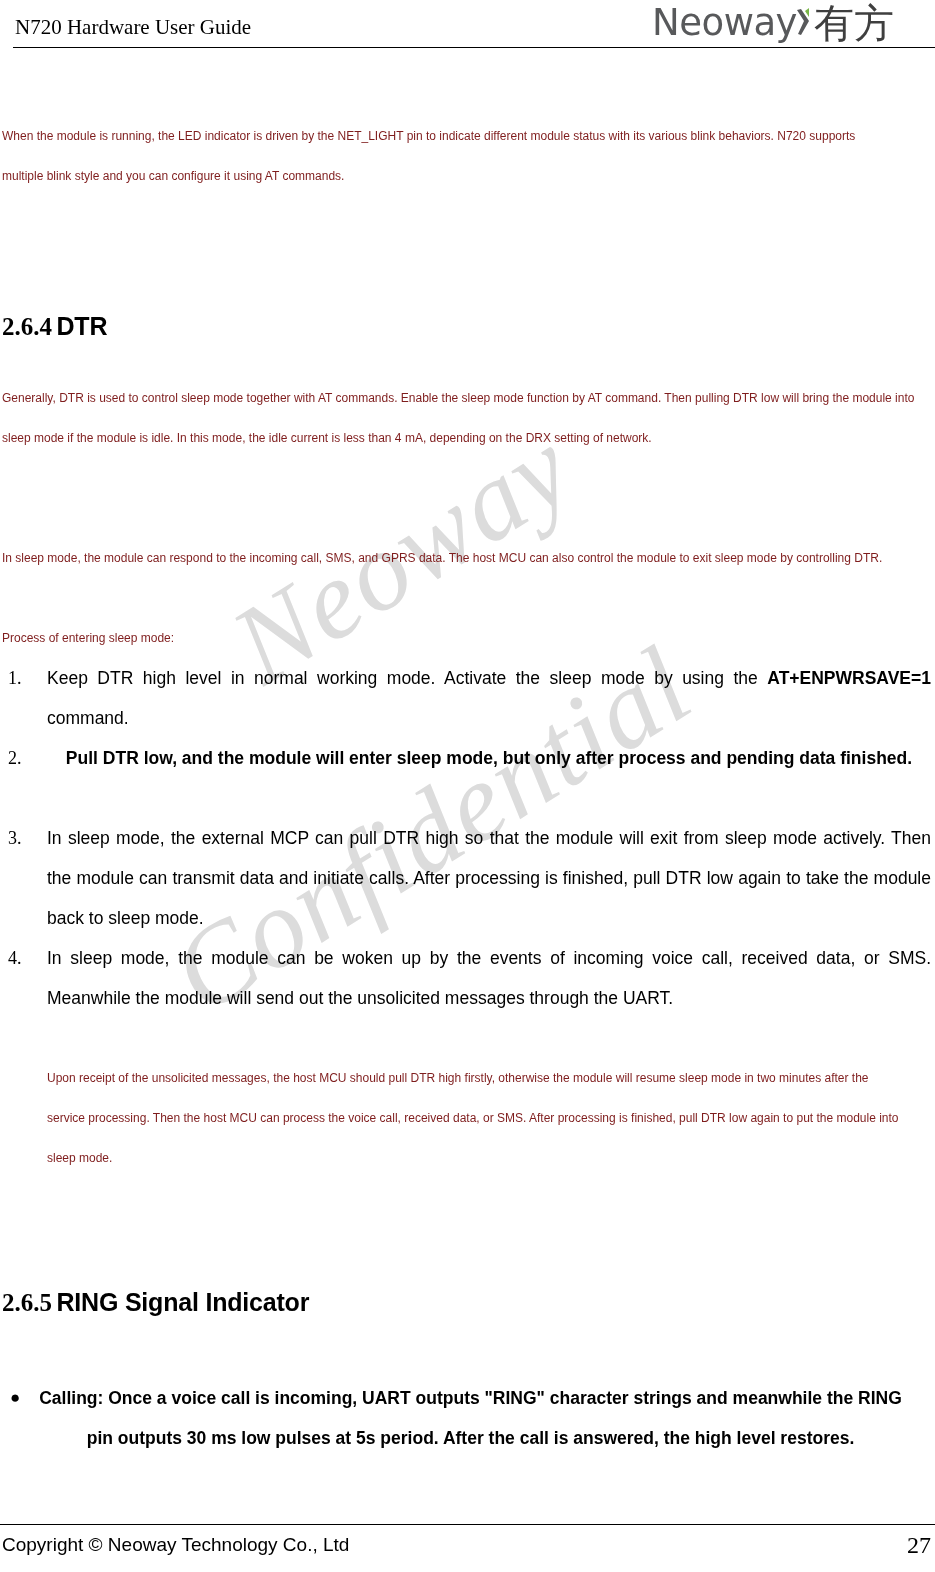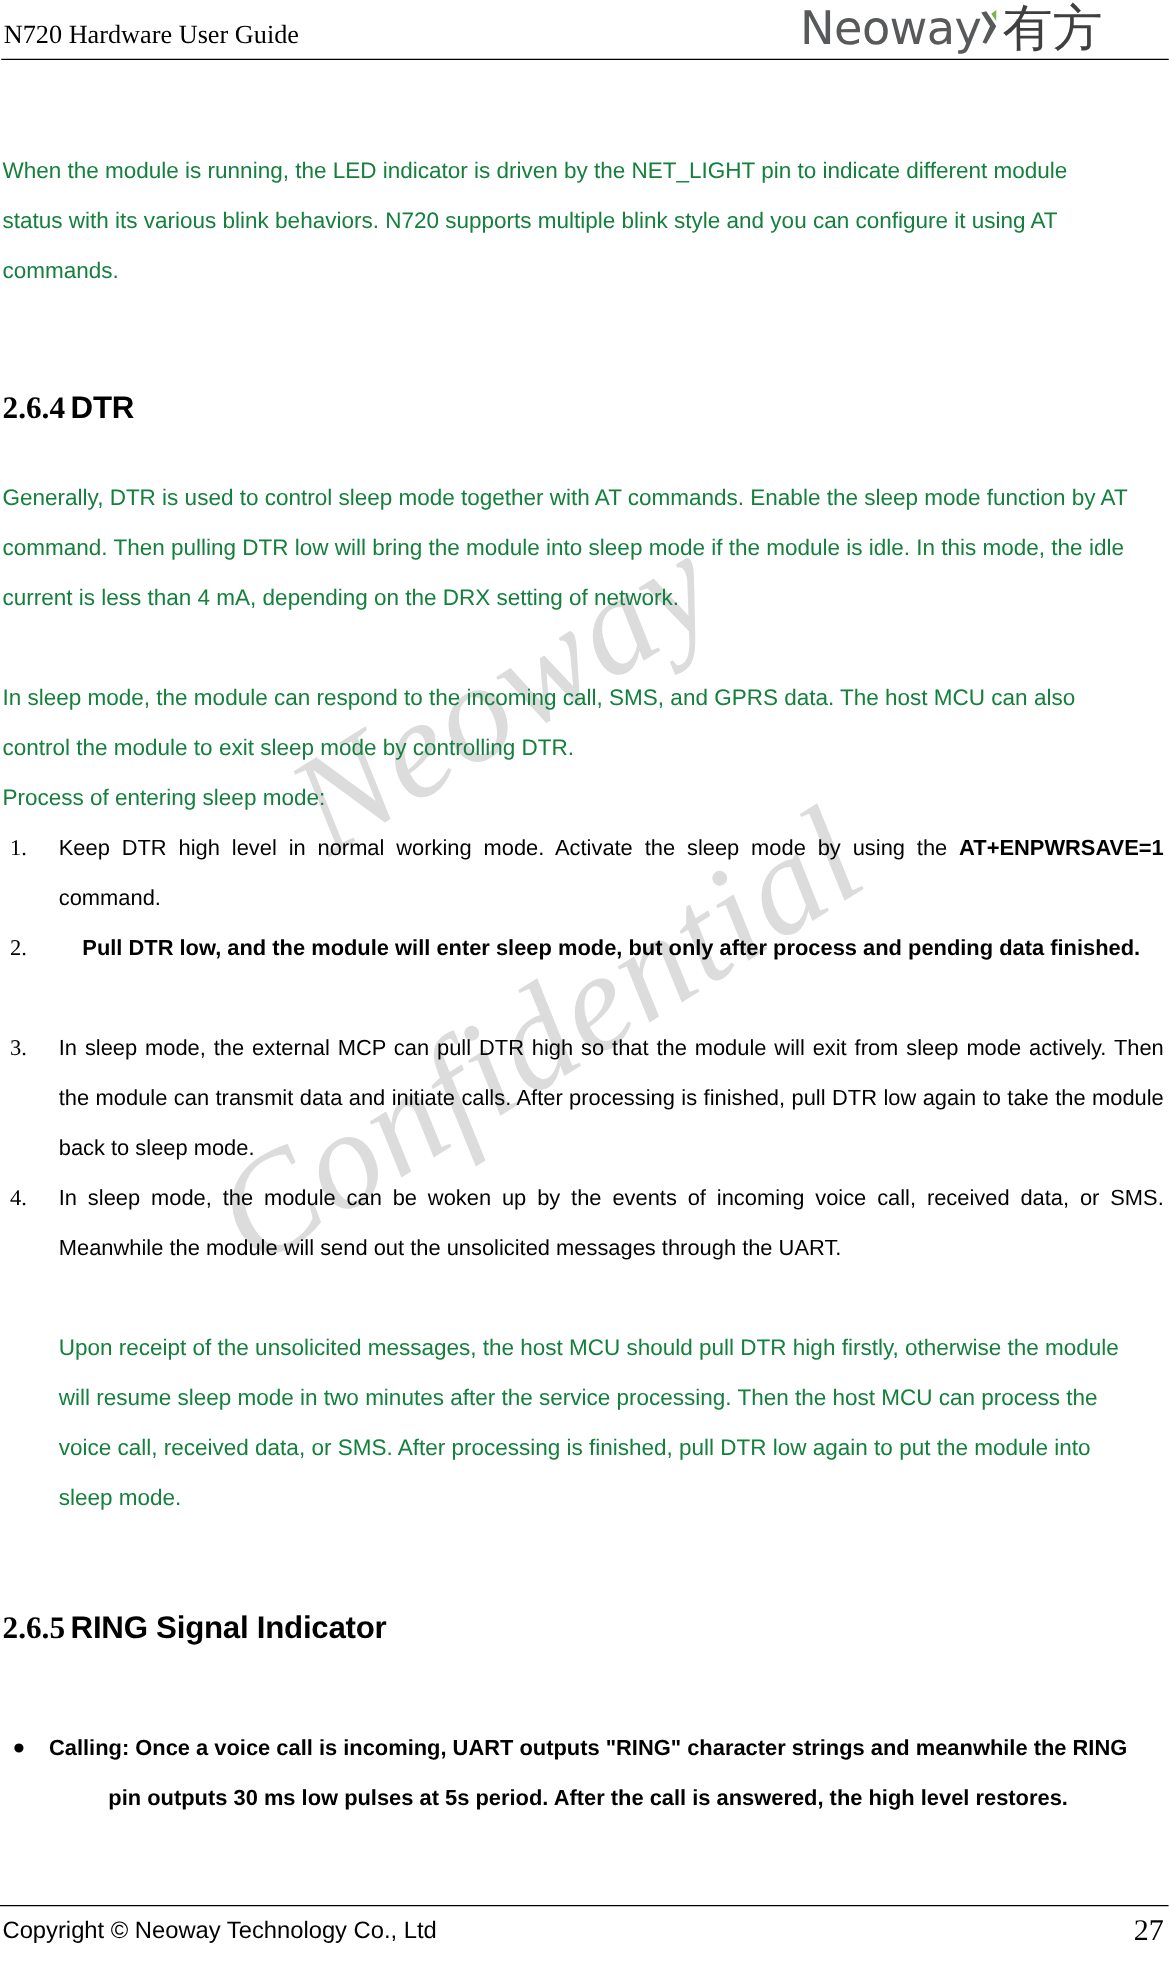--- a/index.html
+++ b/index.html
@@ -55,21 +55,21 @@
     left: 150px;
     top: 930px;
     font-size: 112px;
     transform: rotate(-32deg);
     transform-origin: left top;
   }
 
   
   .header {
     position: absolute;
-    left: 1px;
+    left: 13px;
     top: 0;
     width: 887px;
     height: 52px;
     z-index: 3;
   }
   .header-title {
     position: absolute;
     left: 2px;
     top: 14px;
     font-family: "Liberation Serif", serif;
@@ -122,23 +122,23 @@
   
   .content {
     position: absolute;
     left: 0;
     top: 0;
     width: 935px;
     z-index: 2;
   }
   .para {
     position: absolute;
-    font-size: 18px;
+    font-size: 12px;
     line-height: 40px;
-    color: #15803d;
+    color: #7f1d1d;
     text-align: left;
   }
 
   
   .heading {
     position: absolute;
     left: 2px;
     white-space: nowrap;
   }
   .heading .num {

